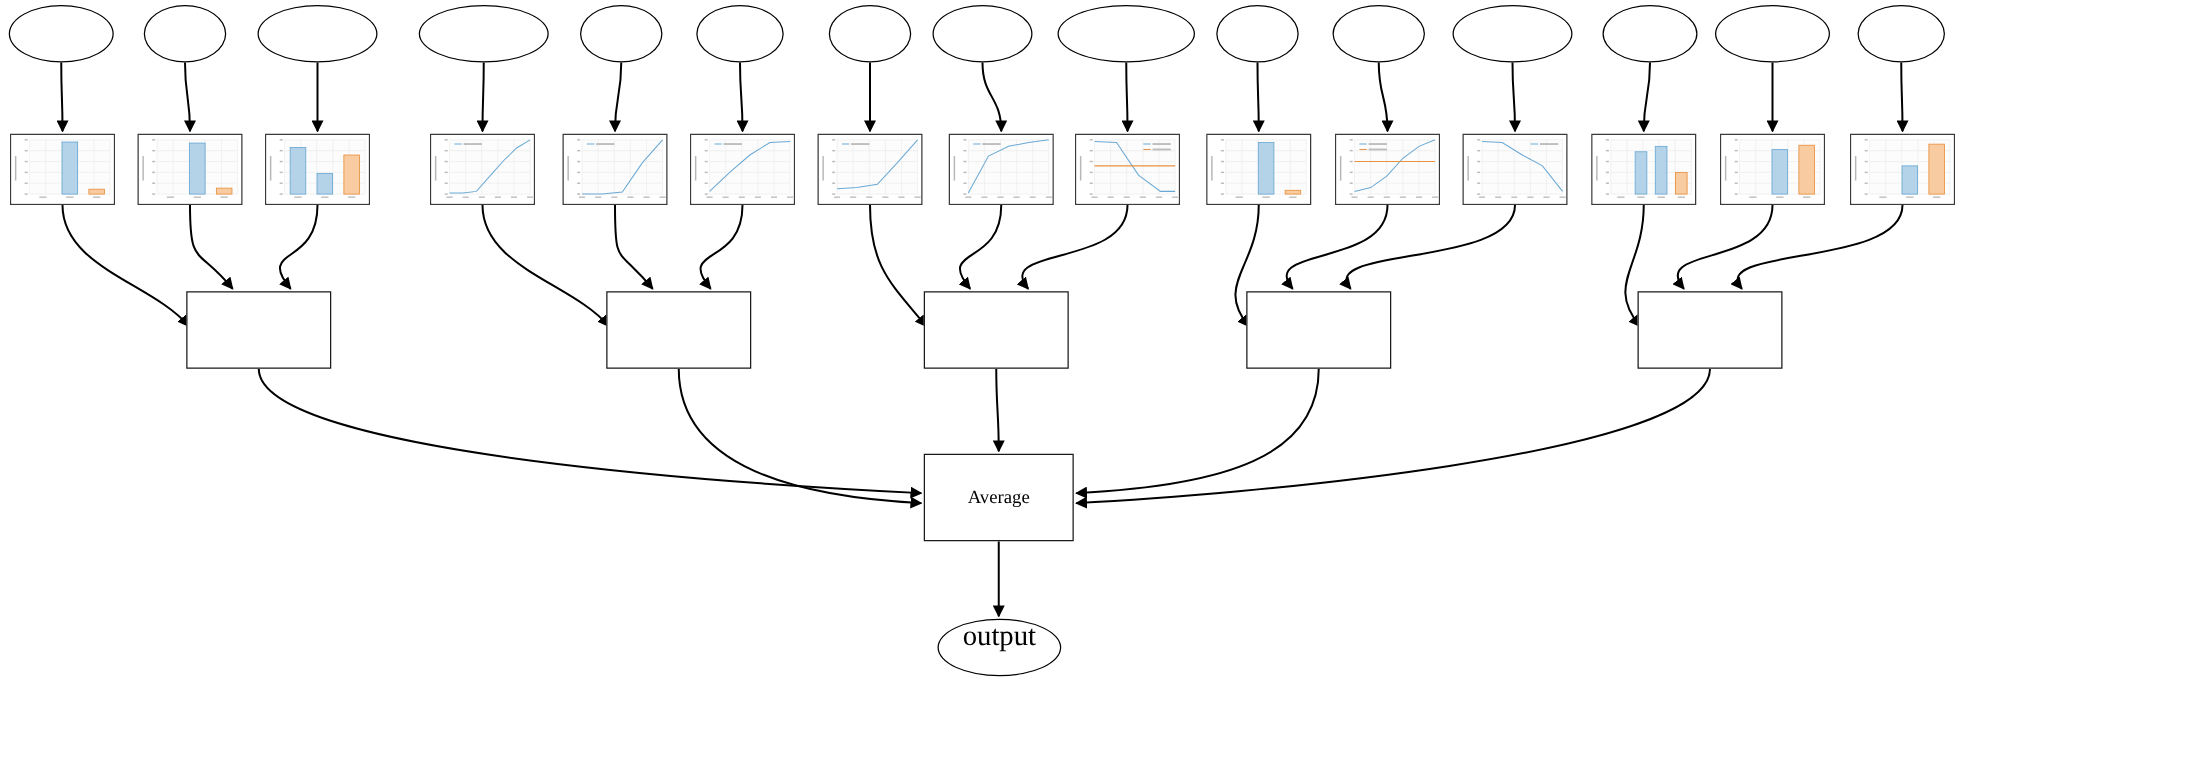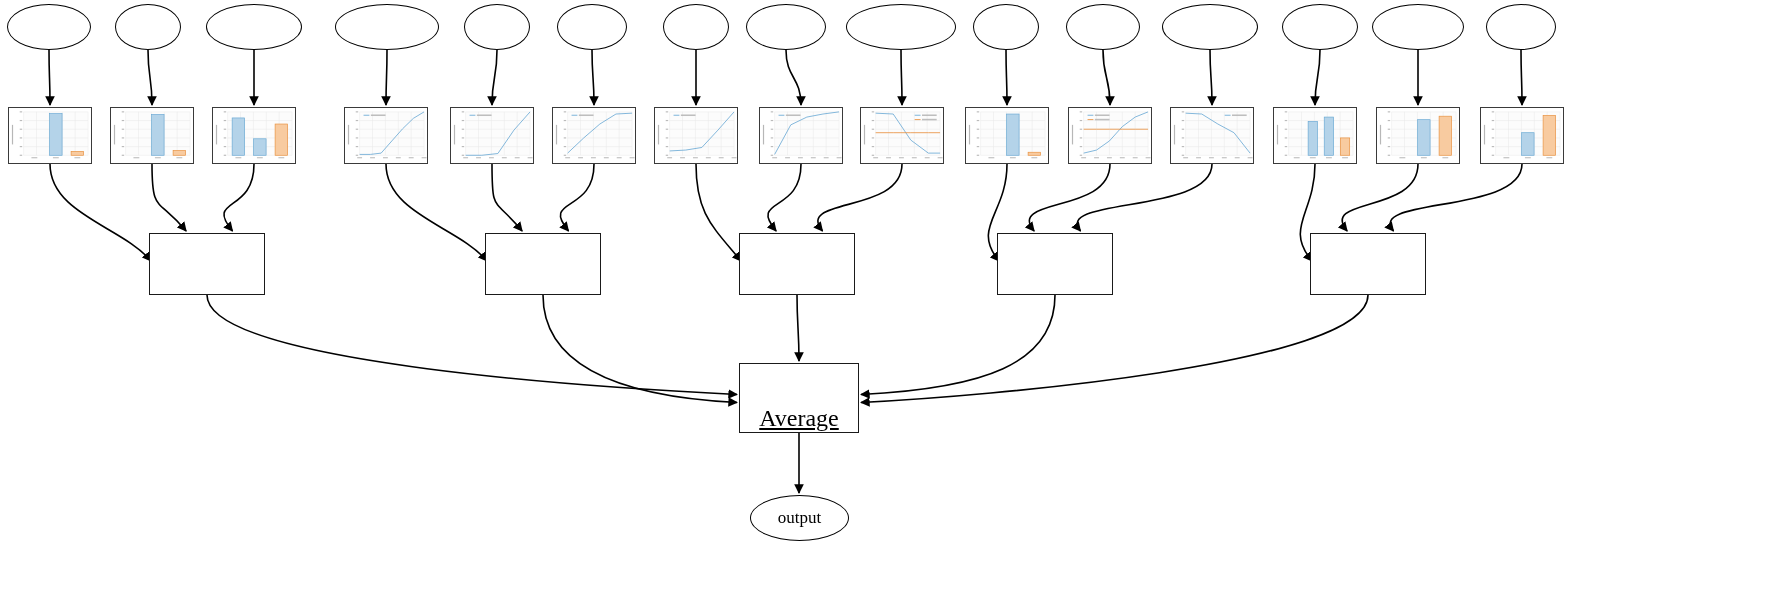--- a/index.html
+++ b/index.html
@@ -1,30 +1,30 @@
 <!DOCTYPE html>
 <html><head>
 <meta charset="utf-8">
 <style>
   html,body{margin:0;padding:0;background:#ffffff;}
   body{width:1768px;height:615px;font-family:"Liberation Serif",serif;overflow:hidden;}
   #stage{position:relative;width:1768px;height:615px;}
   svg.edges{position:absolute;left:0;top:0;width:1768px;height:615px;pointer-events:none;}
 
   .node-ellipse{
-    position:absolute;display:flex;align-items:center;justify-content:center;
+    position:absolute;display:flex;justify-content:center;
     border:1.3px solid #000;border-radius:50%;background:#fff;
-    font-family:"Liberation Serif",serif;font-size:17px;color:#000;
+    font-family:"Liberation Serif",serif;font-size:23px;color:#000;
     box-sizing:border-box;z-index:3;
   }
   .node-box{
-    position:absolute;display:flex;align-items:flex-end;justify-content:center;
+    position:absolute;display:flex;align-items:center;justify-content:center;
     border:1.5px solid #1a1a1a;background:#fff;
-    font-family:"Liberation Serif",serif;font-size:24px;color:#000;
-    box-sizing:border-box;z-index:3;text-decoration:underline;
+    font-family:"Liberation Serif",serif;font-size:15px;color:#000;
+    box-sizing:border-box;z-index:3;
   }
   .thumb{
     position:absolute;border:1.2px solid #3a3a3a;background:#fff;
     box-sizing:border-box;z-index:2;overflow:hidden;
   }
   .thumb svg{display:block;width:100%;height:100%;}
 </style>
 </head>
 <body>
 

